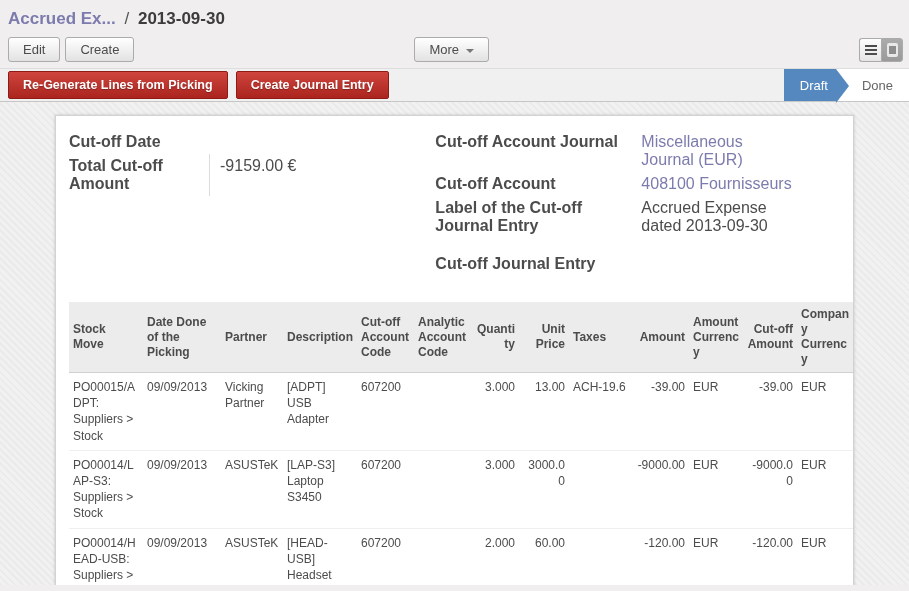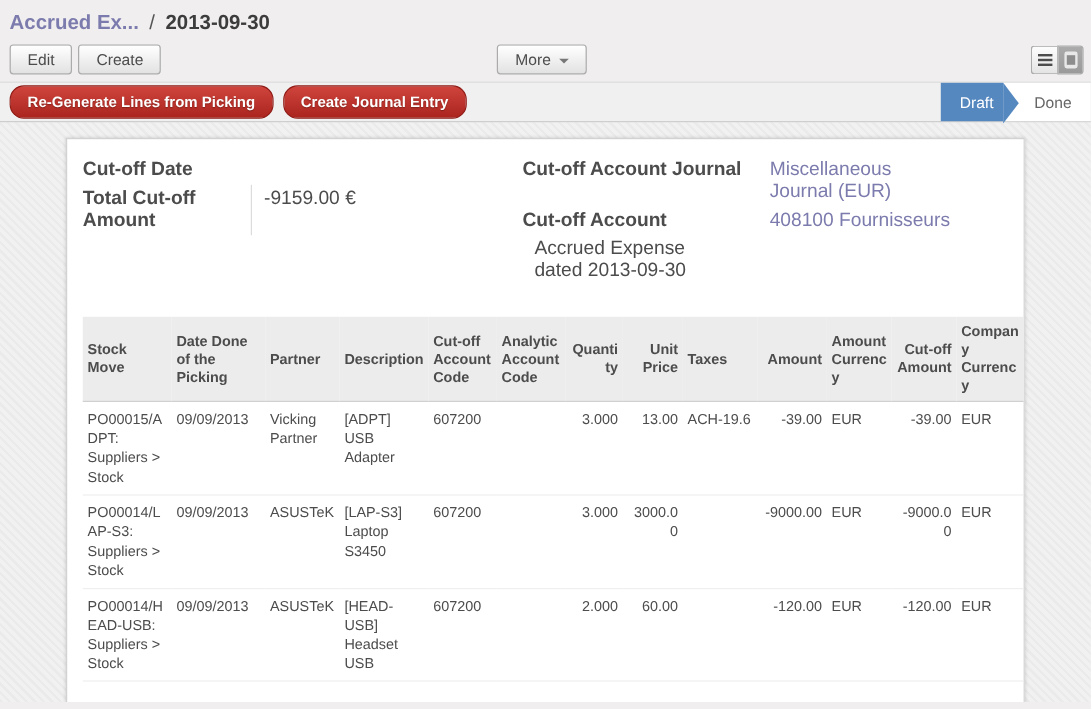--- a/index.html
+++ b/index.html
@@ -30,21 +30,21 @@
   .list-glyph { display:flex; flex-direction:column; gap:2px; }
   .list-glyph i { display:block; width:12px; height:2px; background:#4c4c4c; }
   .form-glyph { width:11px; height:14px; background:#e8e8e8; border-radius:2px;
     display:flex; align-items:center; justify-content:center; }
   .form-glyph i { display:block; width:7px; height:8px; background:#8d8d8d; }
 
   
   .action-bar { height:34px; background:#f0f0f0; border-top:1px solid #dddddd;
     border-bottom:1px solid #c6c6c6; display:flex; align-items:center; padding-left:8px; }
   .action-btn { background:linear-gradient(var(--action-button,#cf453e),#ab241e);
-    border:1px solid #8f1b16; border-radius:12px; color:#fff; font-weight:bold;
+    border:1px solid #8f1b16; border-radius:2px; color:#fff; font-weight:bold;
     font-size:12.5px; padding:6px 14px; margin-right:8px; cursor:pointer;
     text-shadow:0 1px 1px rgba(0,0,0,.3); }
   .statusbar { margin-left:auto; display:flex; height:100%; align-items:stretch; }
   .state { display:flex; align-items:center; font-size:13px; cursor:pointer; }
   .state.active { background:var(--state-active,#5688c0); color:#fff;
     padding:0 8px 0 16px; position:relative; }
   .state.active::after { content:""; position:absolute; right:-13px; top:0; z-index:2;
     border-left:13px solid var(--state-active,#5688c0);
     border-top:17px solid transparent; border-bottom:17px solid transparent; }
   .state.inactive { background:#ffffff; color:#666; padding:0 16px 0 26px; }
@@ -139,21 +139,26 @@
       <div class="fgroup right">
         <div class="frow">
           <div class="flabel">Cut-off Account Journal</div>
           <div class="fvalue link">Miscellaneous Journal (EUR)</div>
         </div>
         <div class="frow">
           <div class="flabel">Cut-off Account</div>
           <div class="fvalue link">408100 Fournisseurs</div>
         </div>
         <div class="frow">
+          <div class="flabel">Label of the Cut-off Journal Entry</div>
           <div class="fvalue">Accrued Expense dated 2013-09-30</div>
+        </div>
+        <div class="frow spaced">
+          <div class="flabel">Cut-off Journal Entry</div>
+          <div class="fvalue"></div>
         </div>
       </div>
     </div>
 
     <div class="table-wrap">
       <table>
         <thead>
             <tr>
               <th style="width: 74px;">Stock Move</th>
               <th style="width: 78px;">Date Done of the Picking</th>

